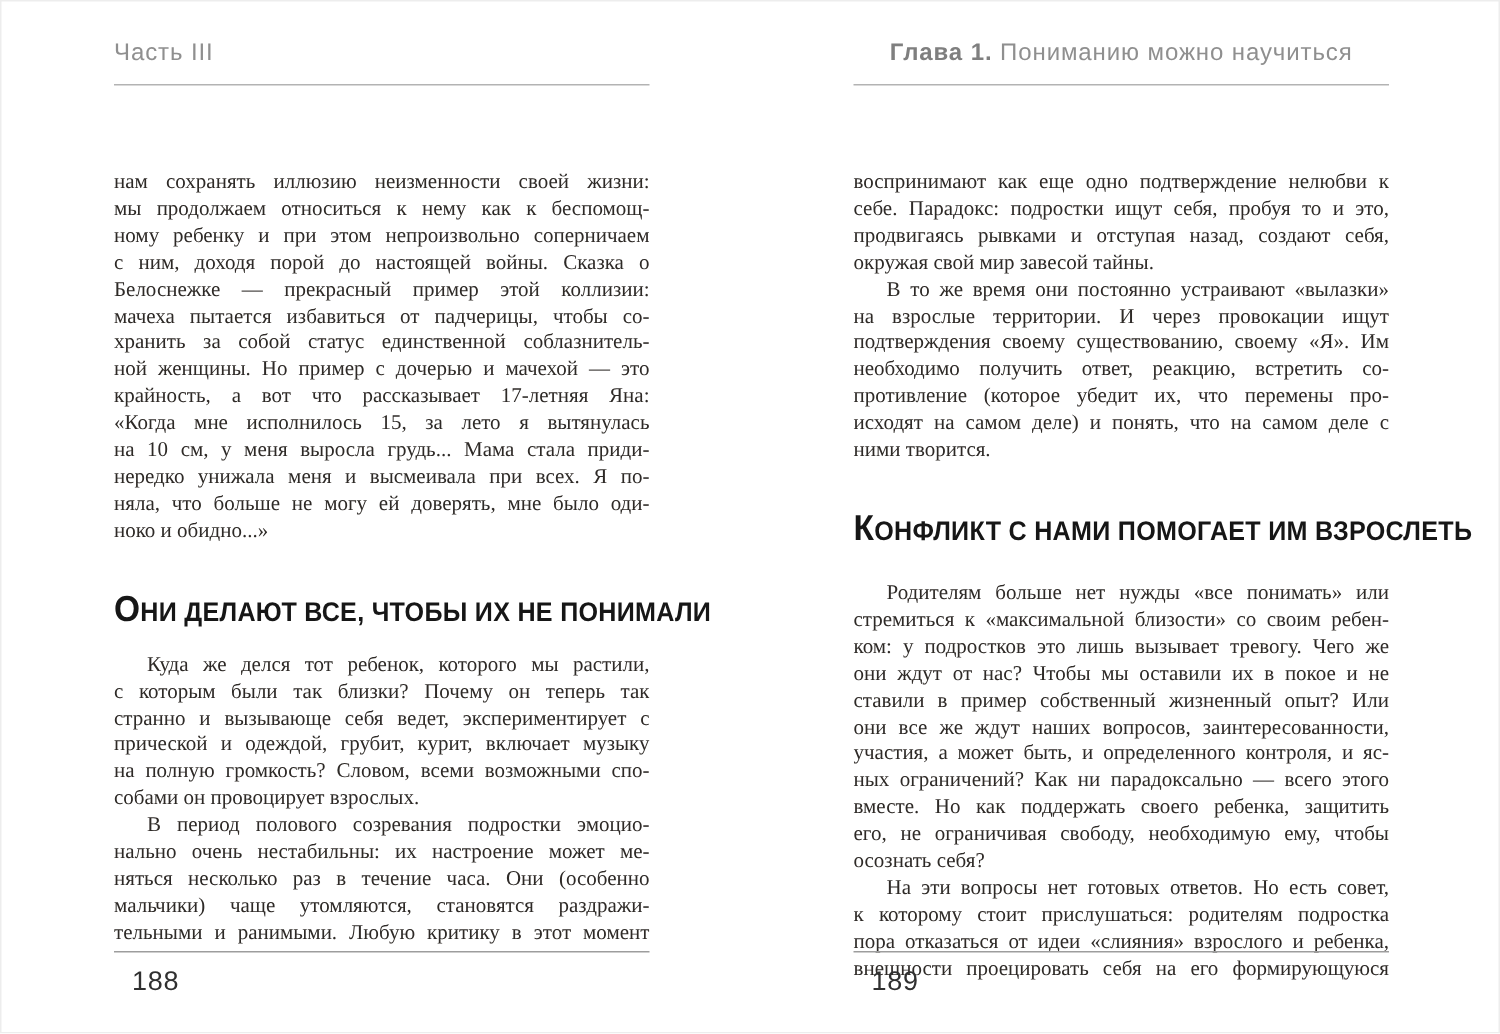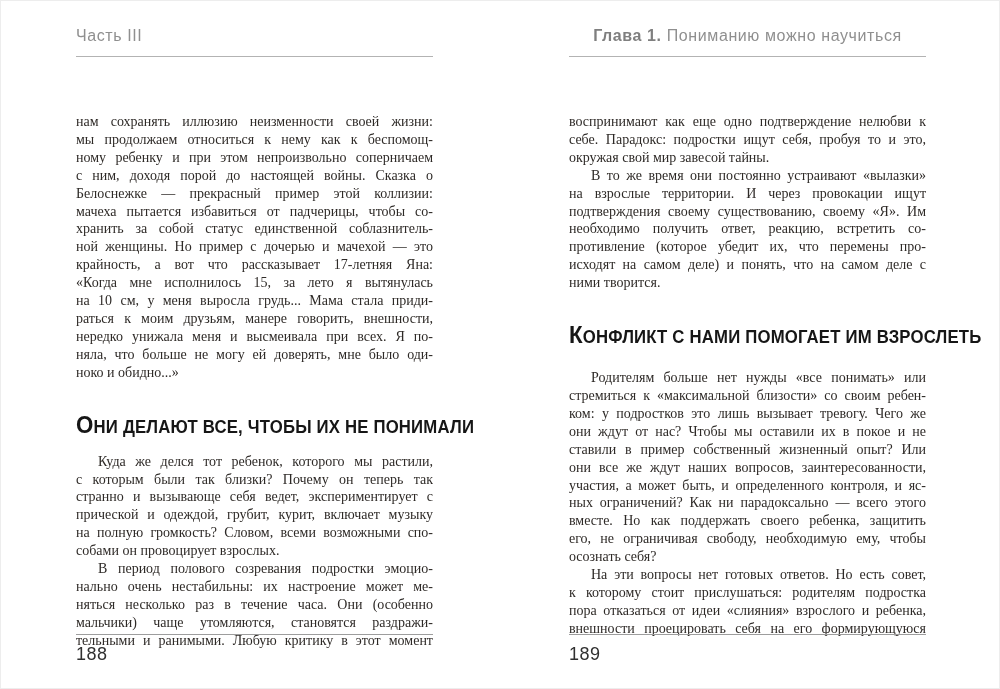--- a/index.html
+++ b/index.html
@@ -59,21 +59,21 @@
   .section-heading::first-letter { font-size: 24px; }
   .heading-gap-left  { margin-top: 29px; margin-bottom: 15px; }
   .heading-gap-right { margin-top: 29px; margin-bottom: 21px; }
 
   
   .foot-rule {
     position: absolute; top: 633px; left: 0; right: 0;
     height: 1px; background: #9d9d9d;
   }
   .page-number {
-    position: absolute; top: 643px; left: 0; right: 0;
+    position: absolute; top: 643px; left: 12px; right: 0;
     font-family: "Liberation Sans", sans-serif;
     font-size: 18px; color: #303030; letter-spacing: 0.5px;
   }
   .page-left  .page-number { text-align: left; }
   .page-right .page-number { text-align: left; }
 </style>
 </head>
 <body>
 
 <div class="spread">
@@ -90,21 +90,20 @@
           <div class="tl">мы продолжаем относиться к нему как к беспомощ-</div>
           <div class="tl">ному ребенку и при этом непроизвольно соперничаем</div>
           <div class="tl">с ним, доходя порой до настоящей войны. Сказка о</div>
           <div class="tl">Белоснежке — прекрасный пример этой коллизии:</div>
           <div class="tl">мачеха пытается избавиться от падчерицы, чтобы со-</div>
           <div class="tl">хранить за собой статус единственной соблазнитель-</div>
           <div class="tl">ной женщины. Но пример с дочерью и мачехой — это</div>
           <div class="tl">крайность, а вот что рассказывает 17-летняя Яна:</div>
           <div class="tl">«Когда мне исполнилось 15, за лето я вытянулась</div>
           <div class="tl">на 10 см, у меня выросла грудь... Мама стала приди-</div>
-          <div class="tl">раться к моим друзьям, манере говорить, внешности,</div>
           <div class="tl">нередко унижала меня и высмеивала при всех. Я по-</div>
           <div class="tl">няла, что больше не могу ей доверять, мне было оди-</div>
           <div class="tl">ноко и обидно...»</div>
         </div>
 
       <div class="section-heading heading-gap-left">Они делают все, чтобы их не понимали</div>
 
       <div class="para endp indent">
           <div class="tl">Куда же делся тот ребенок, которого мы растили,</div>
           <div class="tl">с которым были так близки? Почему он теперь так</div>
@@ -130,20 +129,21 @@
   <div class="page page-right">
     <div class="running-head">
       <span class="chapter-label">Глава 1.</span><span> Пониманию можно научиться</span>
     </div>
     <div class="head-rule"></div>
 
     <div class="page-body">
       <div class="para endp">
           <div class="tl">воспринимают как еще одно подтверждение нелюбви к</div>
           <div class="tl">себе. Парадокс: подростки ищут себя, пробуя то и это,</div>
+          <div class="tl">продвигаясь рывками и отступая назад, создают себя,</div>
           <div class="tl">окружая свой мир завесой тайны.</div>
         </div>
 
       <div class="para endp indent">
           <div class="tl">В то же время они постоянно устраивают «вылазки»</div>
           <div class="tl">на взрослые территории. И через провокации ищут</div>
           <div class="tl">подтверждения своему существованию, своему «Я». Им</div>
           <div class="tl">необходимо получить ответ, реакцию, встретить со-</div>
           <div class="tl">противление (которое убедит их, что перемены про-</div>
           <div class="tl">исходят на самом деле) и понять, что на самом деле с</div>

